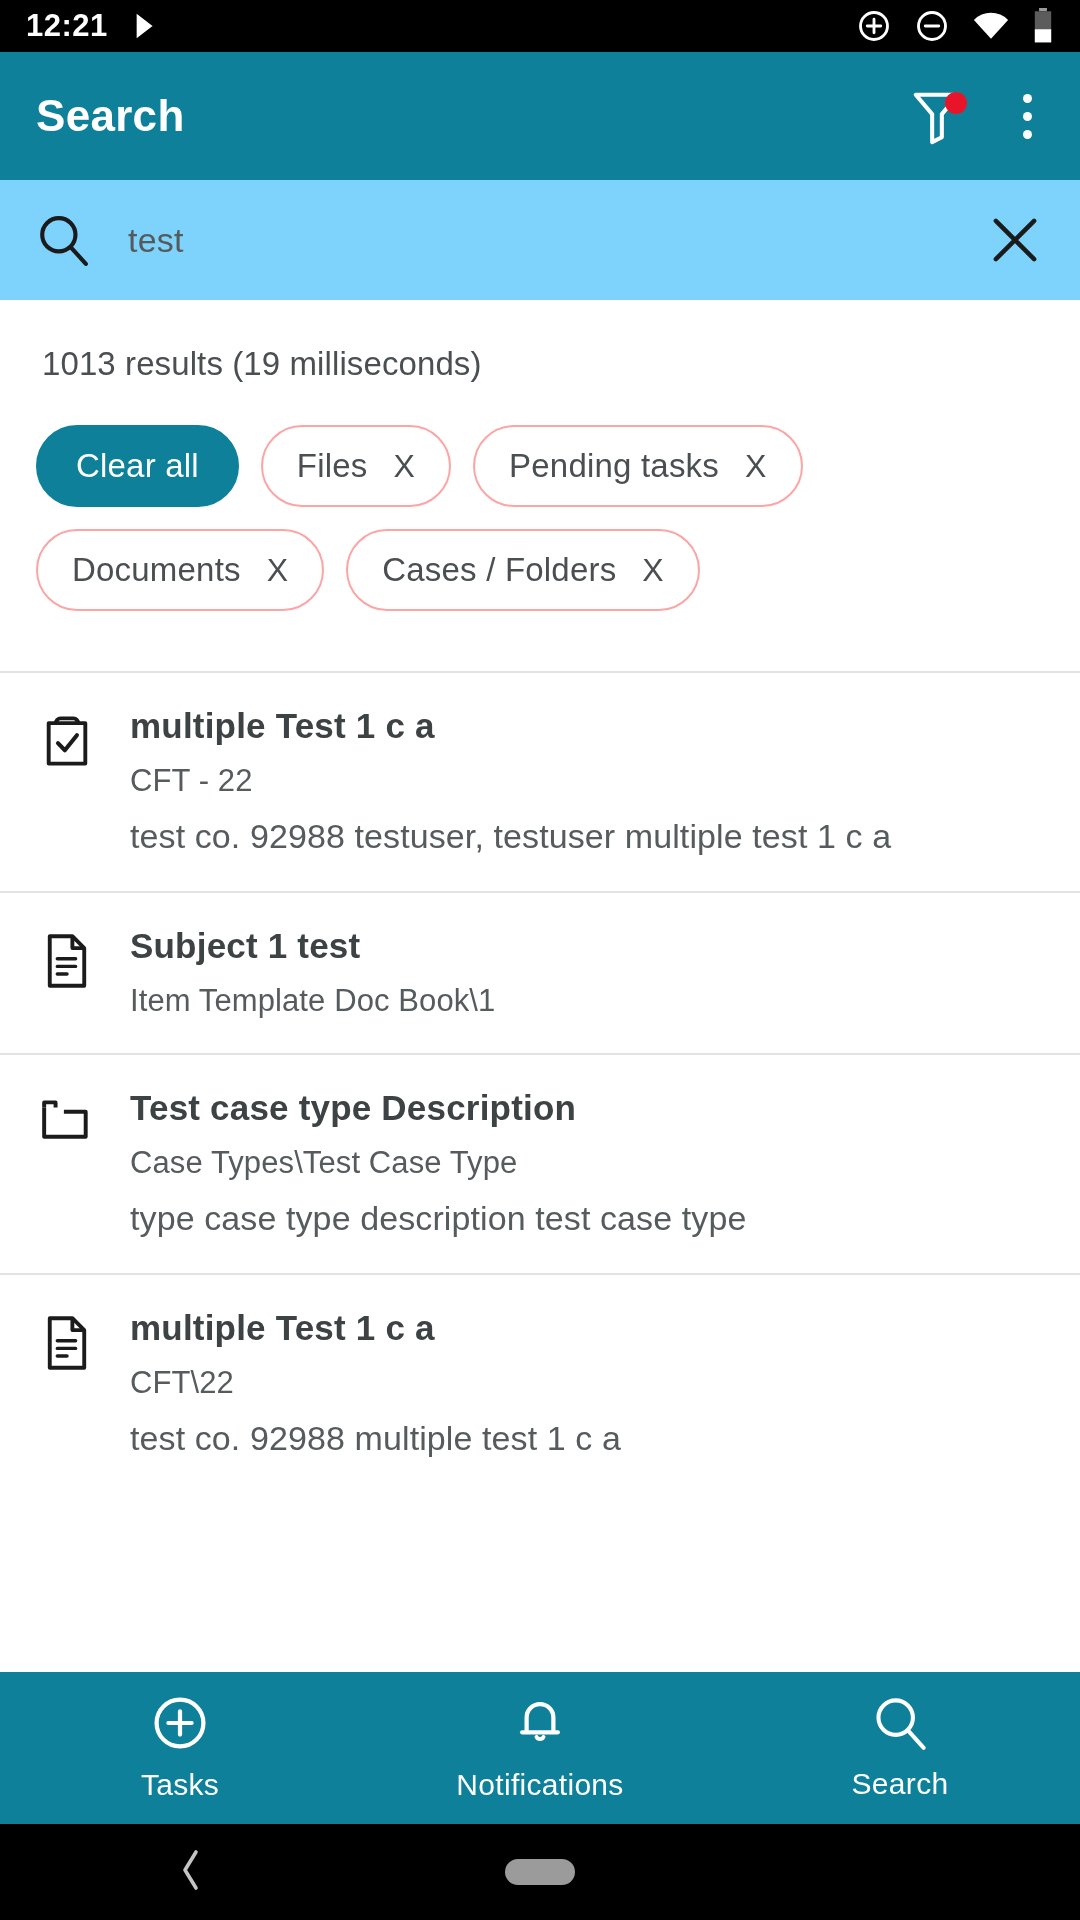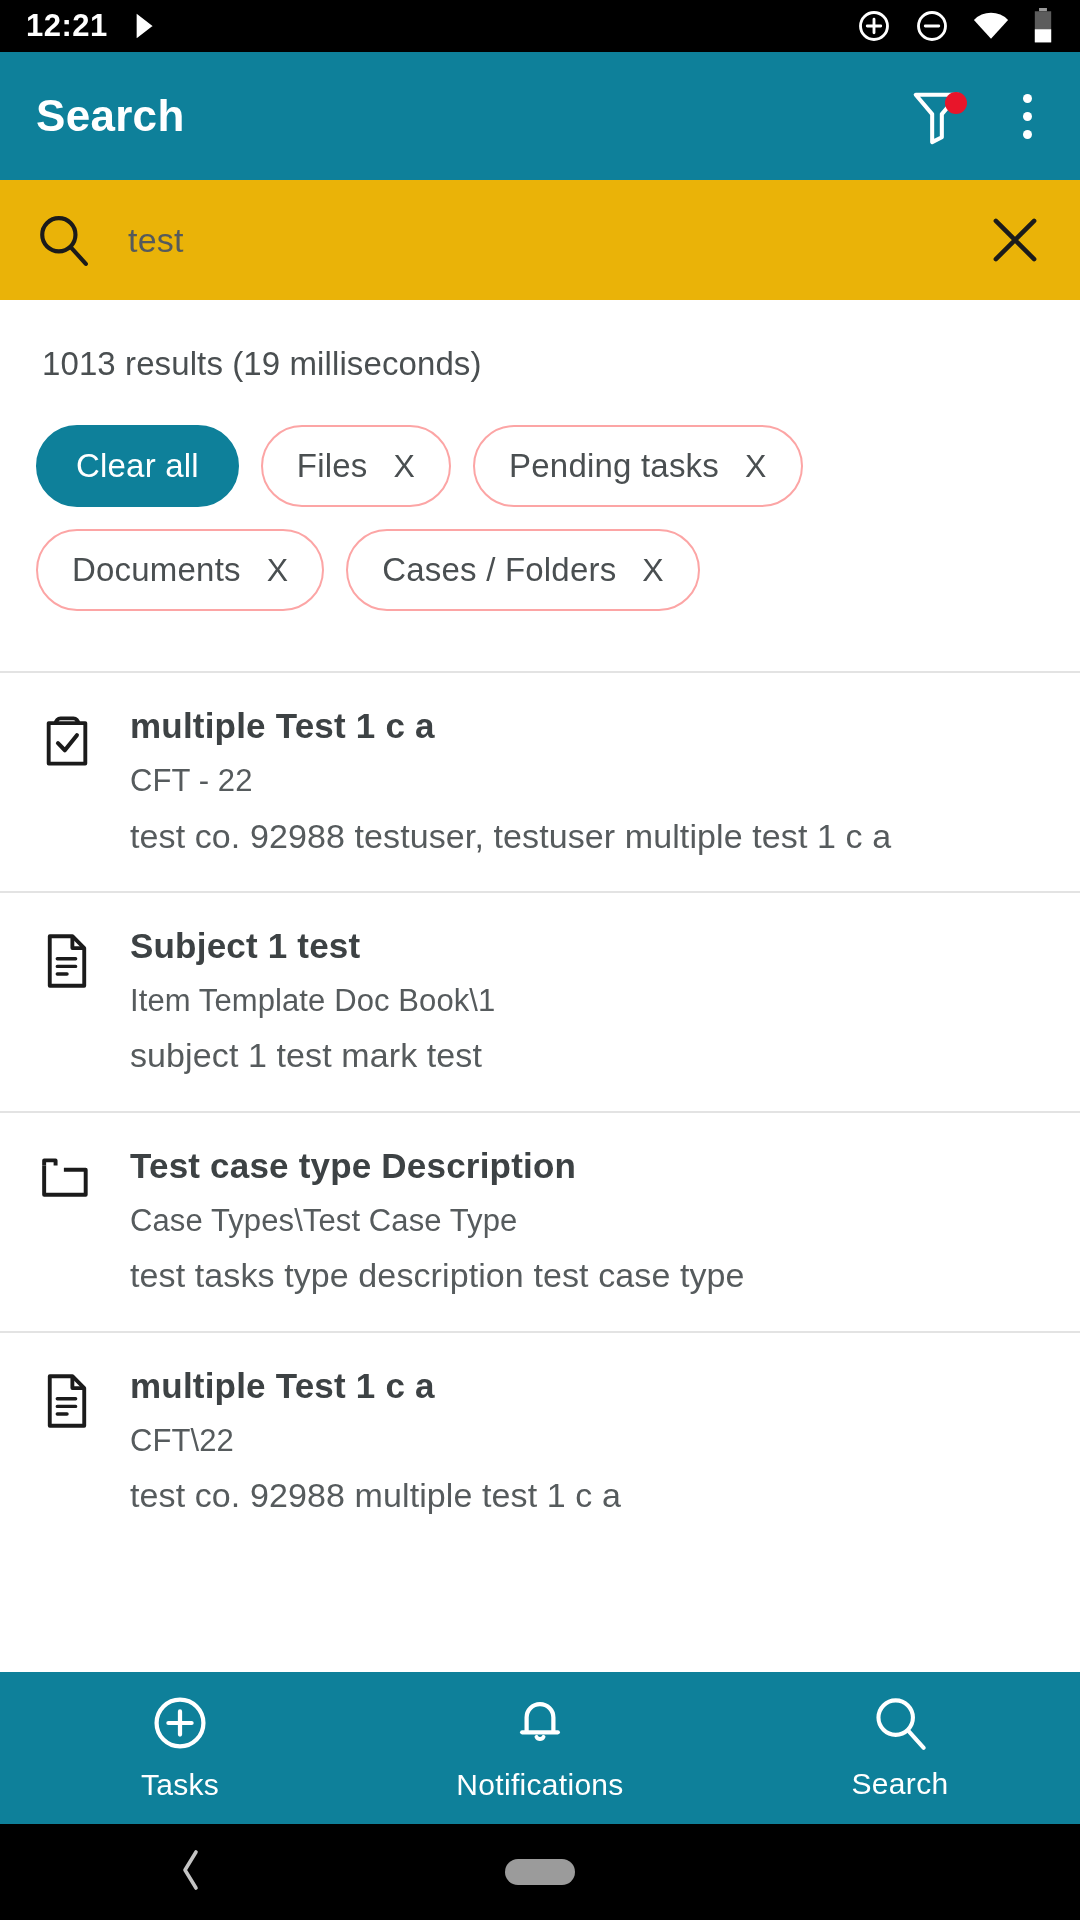--- a/index.html
+++ b/index.html
@@ -34,21 +34,21 @@
   .filter-btn { position:relative; width:56px; height:60px; display:flex; align-items:center; justify-content:center; }
   .badge-dot {
     position:absolute; top:6px; right:-2px; width:22px; height:22px;
     border-radius:50%; background:#e8152a;
   }
   .kebab { display:flex; flex-direction:column; gap:9px; align-items:center; padding:6px 12px; }
   .kebab span { width:9px; height:9px; border-radius:50%; background:#fff; display:block; }
 
   
   .searchbar {
-    background:#eab308; height:120px; flex:0 0 120px;
+    background:#7dd3fc; height:120px; flex:0 0 120px;
     display:flex; align-items:center; padding:0 30px 0 32px;
   }
   .search-icon-wrap { width:62px; display:flex; align-items:center; justify-content:center; }
   .search-value {
     flex:1; margin-left:34px; font-size:34px; color:#555a5c; letter-spacing:.2px;
   }
   .clear-btn { width:70px; display:flex; align-items:center; justify-content:center; }
 
   
   .results-meta {
@@ -227,35 +227,34 @@
       <span class="result-icon">
         <svg width="48" height="56" viewBox="0 0 22 26">
           <path d="M3 1.5 H13.5 L19 7 V24.5 H3 Z" fill="none" stroke="#1b1b1b" stroke-width="1.8" stroke-linejoin="round"></path>
           <path d="M13.5 1.5 V7 H19" fill="none" stroke="#1b1b1b" stroke-width="1.8" stroke-linejoin="round"></path>
           <path d="M6.5 12 H15 M6.5 15.5 H15 M6.5 19 H11" stroke="#1b1b1b" stroke-width="1.6" stroke-linecap="round"></path>
         </svg>
       </span>
       <span class="result-body">
         <div class="result-title">Subject 1 test</div>
         <div class="result-path">Item Template Doc Book\1</div>
-        <div class="result-snippet">subject 1 test mark test</div>
       </span>
     </div>
 
     <div class="result-item">
       <span class="result-icon">
         <svg width="54" height="48" viewBox="0 0 26 22">
           <path d="M2 5.5 V19.5 H22 V7.5 H11.5" fill="none" stroke="#1b1b1b" stroke-width="1.9" stroke-linejoin="round"></path>
           <path d="M2 5.5 V3 H7.5 V5.5" fill="none" stroke="#1b1b1b" stroke-width="1.9" stroke-linejoin="round"></path>
         </svg>
       </span>
       <span class="result-body">
         <div class="result-title">Test case type Description</div>
         <div class="result-path">Case Types\Test Case Type</div>
-        <div class="result-snippet">test tasks type description test case type</div>
+        <div class="result-snippet">type case type description test case type</div>
       </span>
     </div>
 
     <div class="result-item">
       <span class="result-icon">
         <svg width="48" height="56" viewBox="0 0 22 26">
           <path d="M3 1.5 H13.5 L19 7 V24.5 H3 Z" fill="none" stroke="#1b1b1b" stroke-width="1.8" stroke-linejoin="round"></path>
           <path d="M13.5 1.5 V7 H19" fill="none" stroke="#1b1b1b" stroke-width="1.8" stroke-linejoin="round"></path>
           <path d="M6.5 12 H15 M6.5 15.5 H15 M6.5 19 H11" stroke="#1b1b1b" stroke-width="1.6" stroke-linecap="round"></path>
         </svg>

